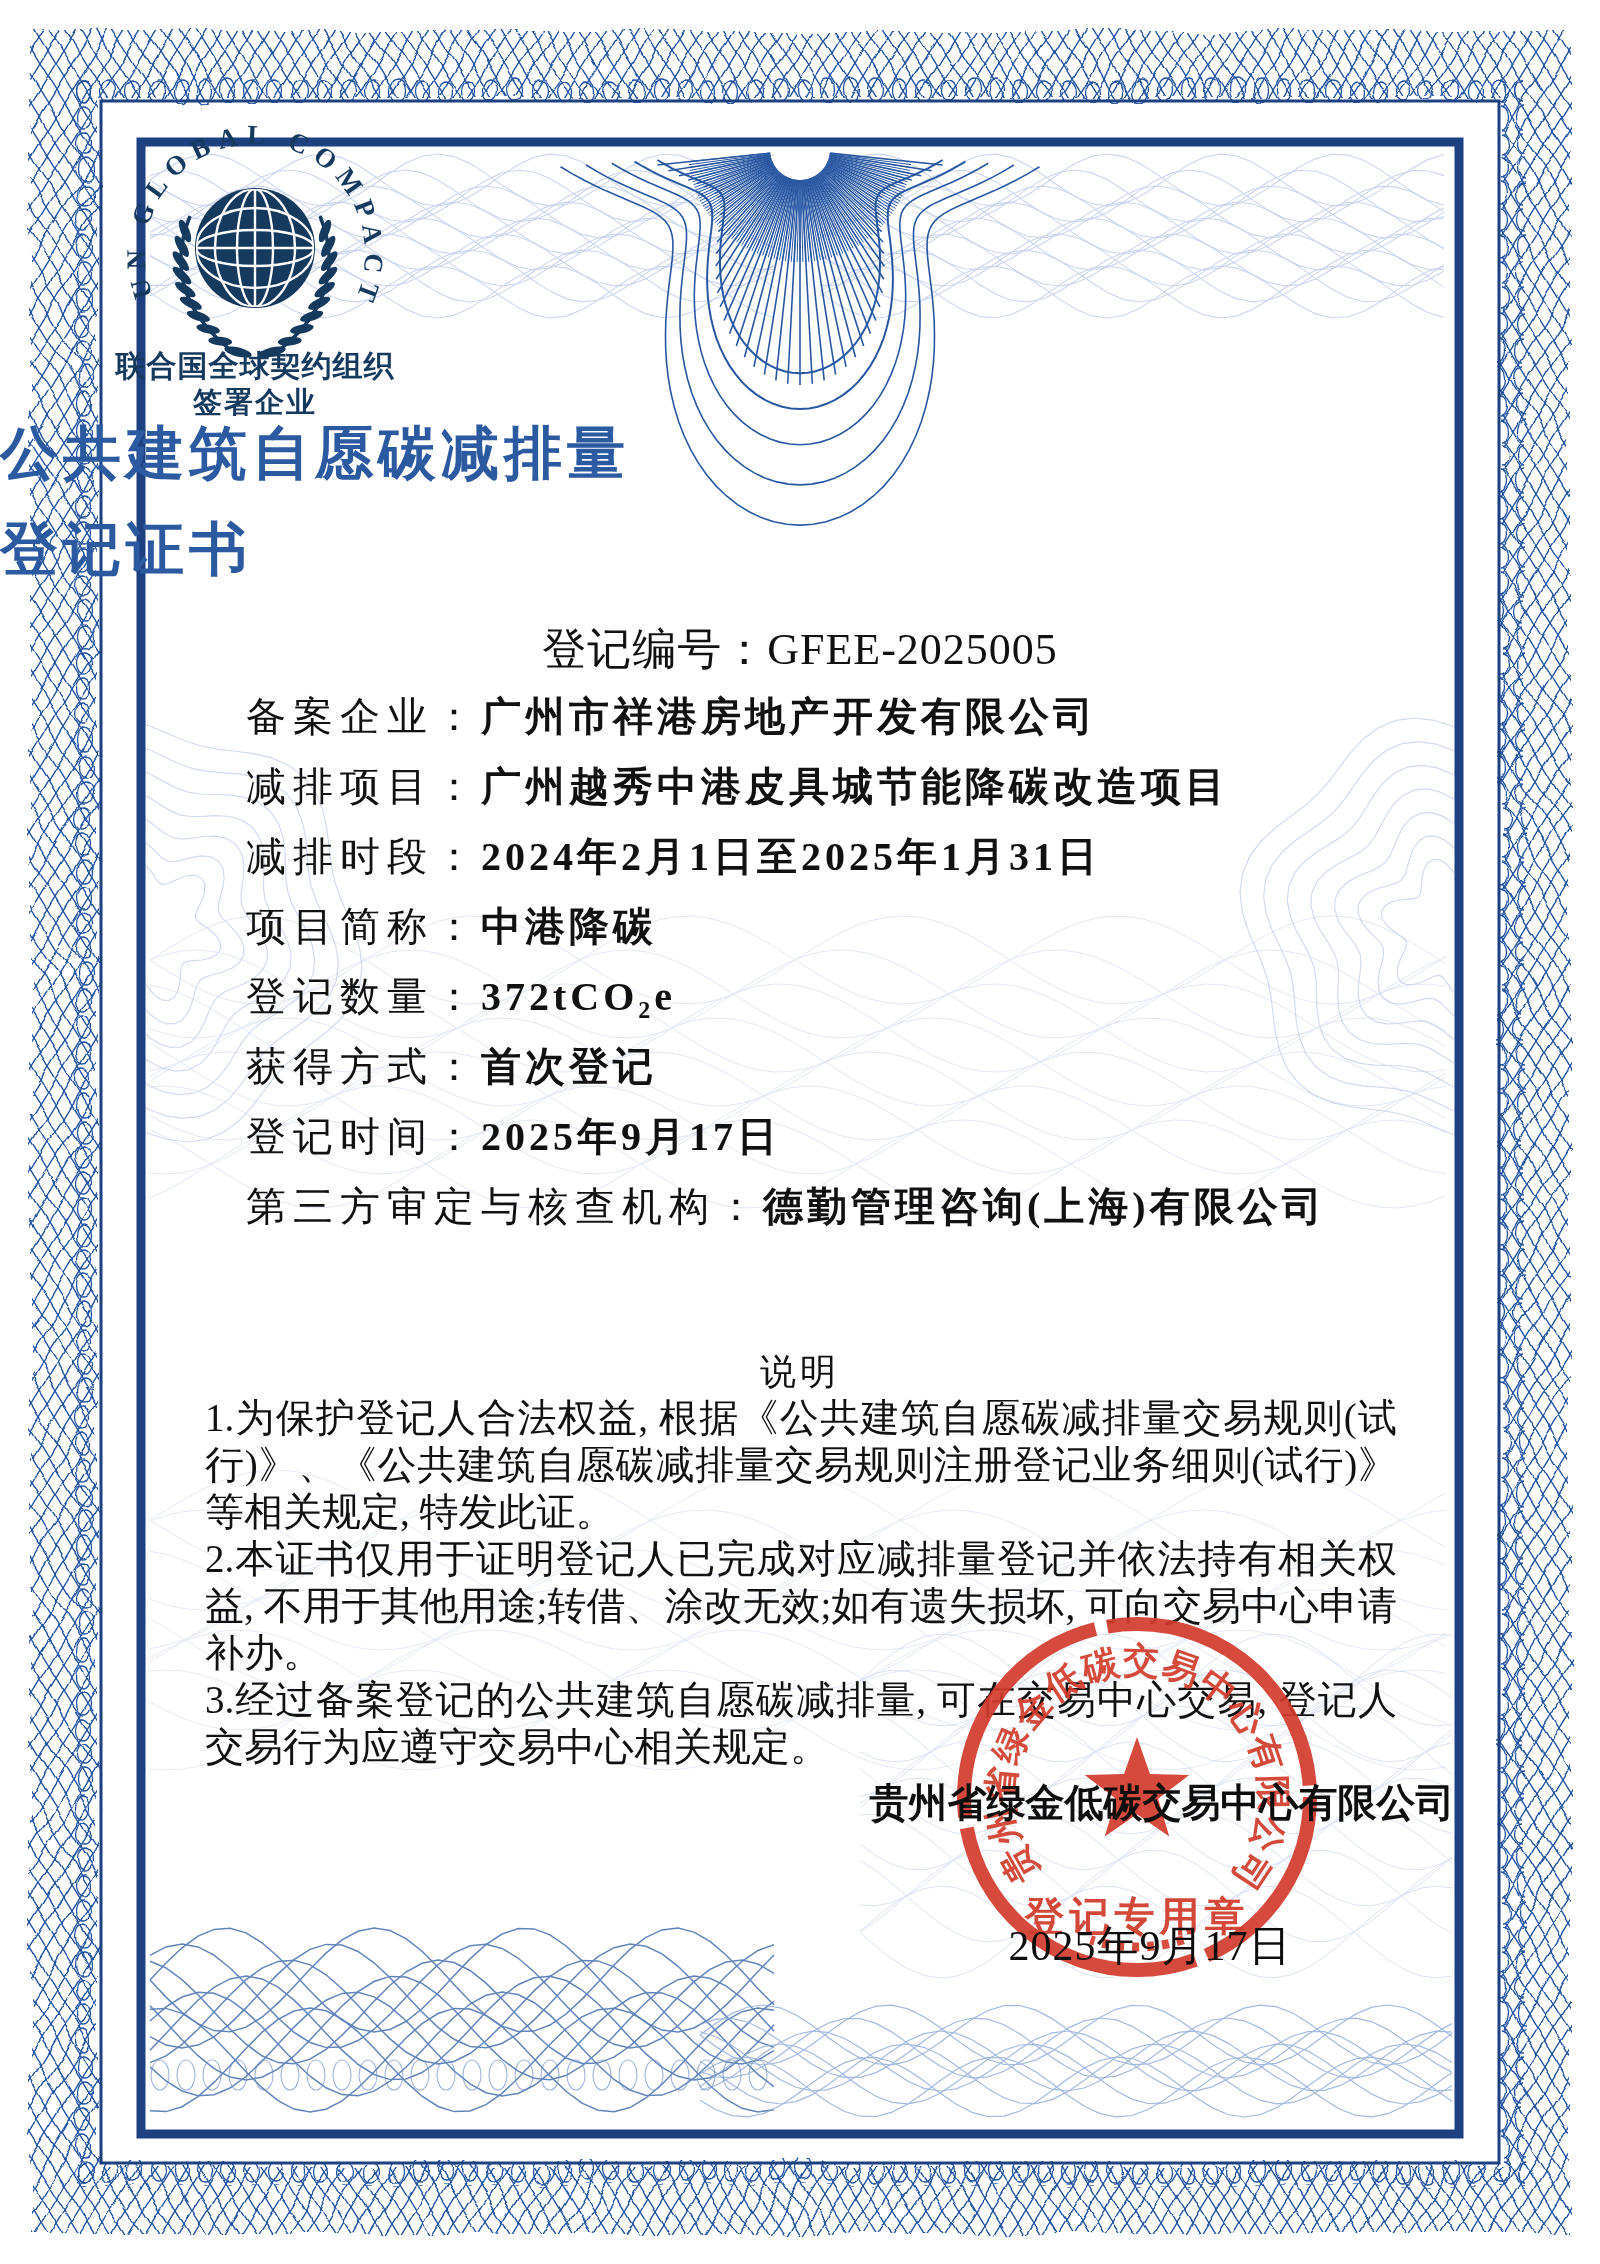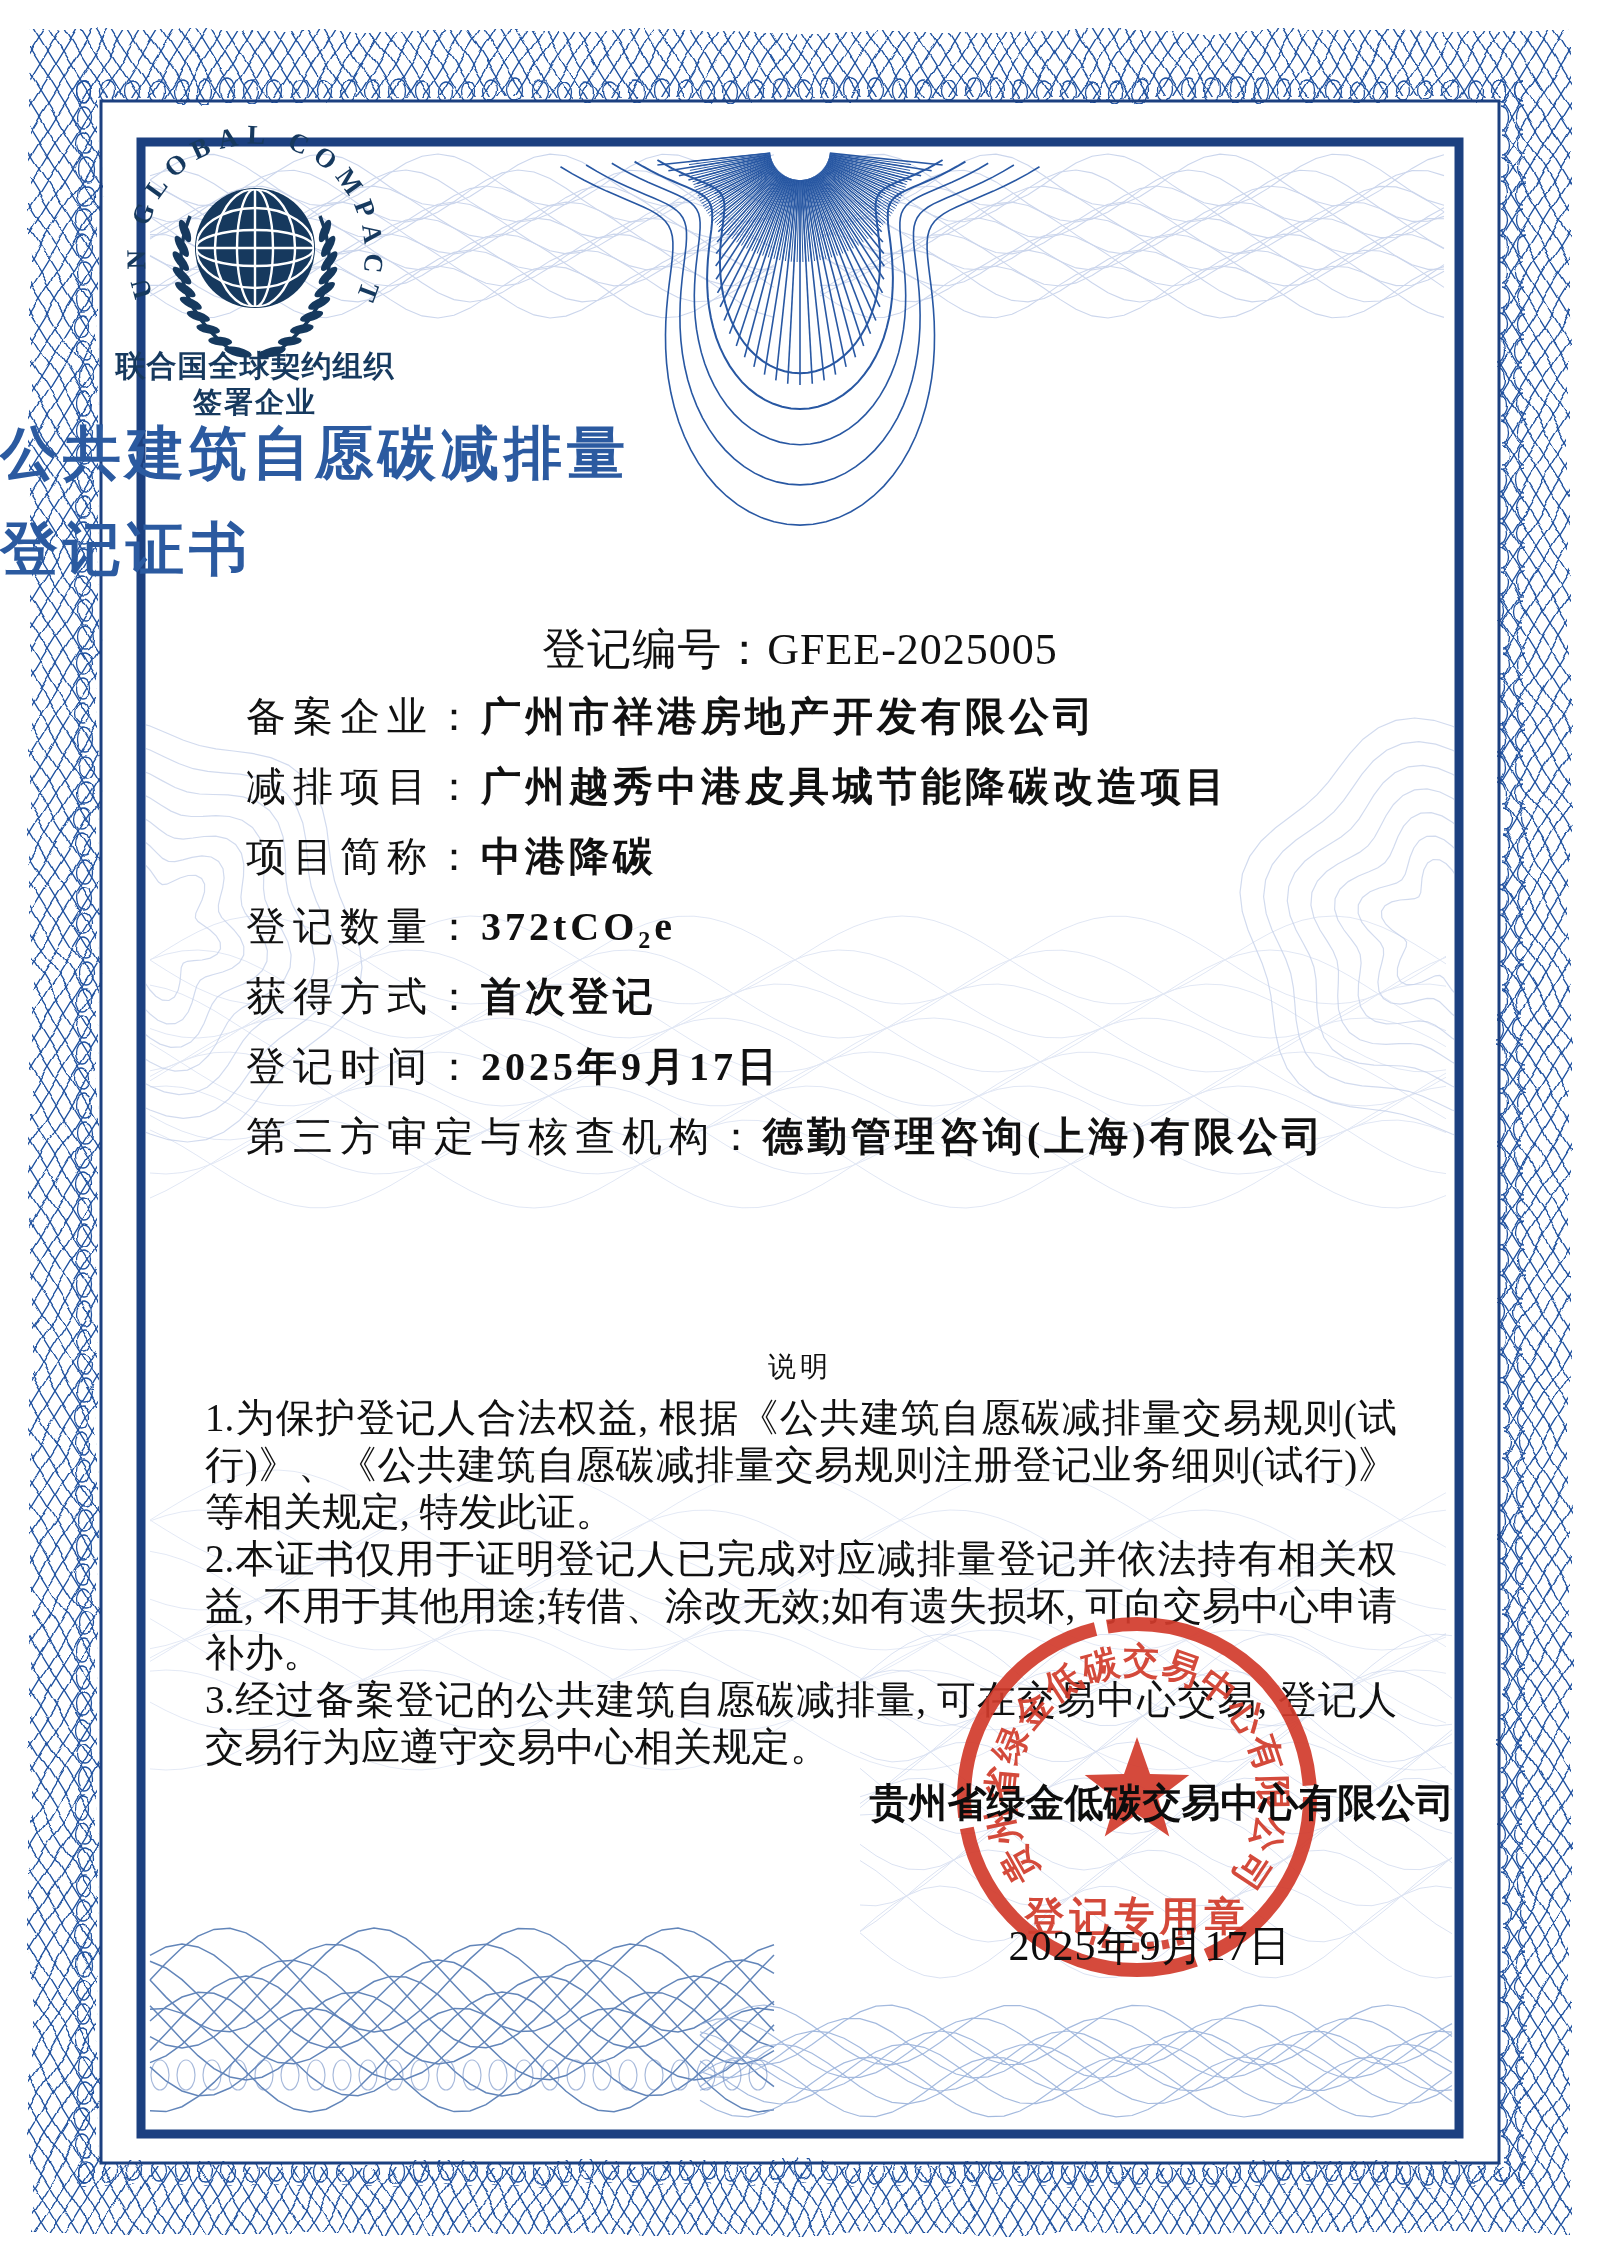--- a/index.html
+++ b/index.html
@@ -17,21 +17,21 @@
     color:#2b5aa0;font-weight:bold;font-size:58px;line-height:92px;letter-spacing:5px;}
   #title1{top:408px;}
   #title2{top:504px;}
   .regline{position:absolute;top:620px;left:0;width:1600px;text-align:center;z-index:2;
     font-size:44px;letter-spacing:1px;color:#111;}
   .fields{position:absolute;left:246px;top:682px;width:1210px;z-index:2;}
   .field{height:70px;line-height:70px;font-size:40px;white-space:nowrap;}
   .field .lab{font-weight:normal;letter-spacing:7px;}
   .field .val{font-weight:bold;letter-spacing:4px;}
   .notes-head{position:absolute;top:1348px;left:0;width:1600px;text-align:center;z-index:2;
-    font-size:28px;letter-spacing:4px;color:#111;}
+    font-size:36px;letter-spacing:4px;color:#111;}
   .notes{position:absolute;left:205px;top:1394px;width:1192px;z-index:2;
     font-size:39px;line-height:47px;color:#111;text-align:justify;}
   .notes p{margin:0;}
   #stamp{position:absolute;left:927px;top:1587px;z-index:3;}
   .ring-text{font-size:36px;font-weight:bold;letter-spacing:1.5px;fill:#d13b2b;opacity:.92;}
   .seal-label{font-size:40px;font-weight:bold;letter-spacing:5px;fill:#d13b2b;opacity:.93;}
   .company{position:absolute;left:860px;top:1776px;width:604px;text-align:center;z-index:4;
     font-size:39px;font-weight:bold;letter-spacing:0px;color:#0d0d0d;}
   .sealdate{position:absolute;left:950px;top:1918px;width:400px;text-align:center;z-index:4;
     font-size:42px;color:#0d0d0d;letter-spacing:1px;}
@@ -453,20 +453,21 @@
 </div>
 
 <div class="title" id="title1">公共建筑自愿碳减排量</div>
 <div class="title" id="title2">登记证书</div>
 
 <div class="regline"><span>登记编号：</span><span>GFEE-2025005</span></div>
 
 <div class="fields">
   <div class="field"><span class="lab">备案企业：</span><span class="val">广州市祥港房地产开发有限公司</span></div>
   <div class="field"><span class="lab">减排项目：</span><span class="val">广州越秀中港皮具城节能降碳改造项目</span></div>
+  <div class="field"><span class="lab">减排时段：</span><span class="val">2024年2月1日至2025年1月31日</span></div>
   <div class="field"><span class="lab">项目简称：</span><span class="val">中港降碳</span></div>
   <div class="field"><span class="lab">登记数量：</span><span class="val">372tCO₂e</span></div>
   <div class="field"><span class="lab">获得方式：</span><span class="val">首次登记</span></div>
   <div class="field"><span class="lab">登记时间：</span><span class="val">2025年9月17日</span></div>
   <div class="field"><span class="lab">第三方审定与核查机构：</span><span class="val">德勤管理咨询(上海)有限公司</span></div>
 </div>
 
 <div class="notes-head">说明</div>
 <div class="notes">
   <p>1.为保护登记人合法权益, 根据《公共建筑自愿碳减排量交易规则(试行)》、《公共建筑自愿碳减排量交易规则注册登记业务细则(试行)》等相关规定, 特发此证。</p>

